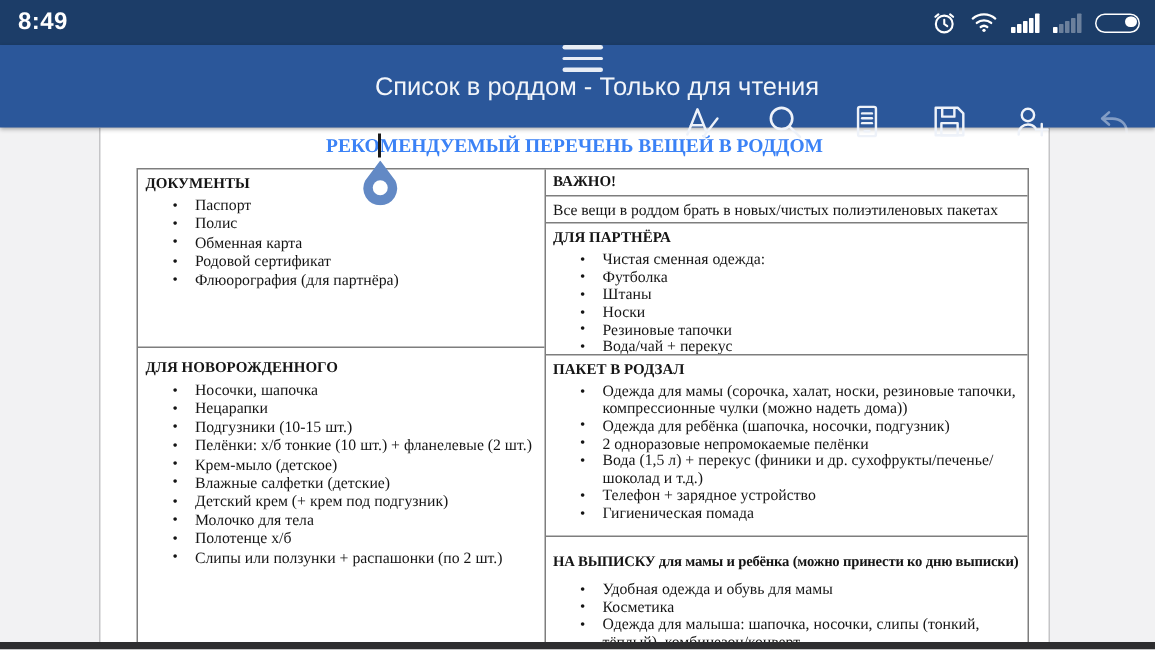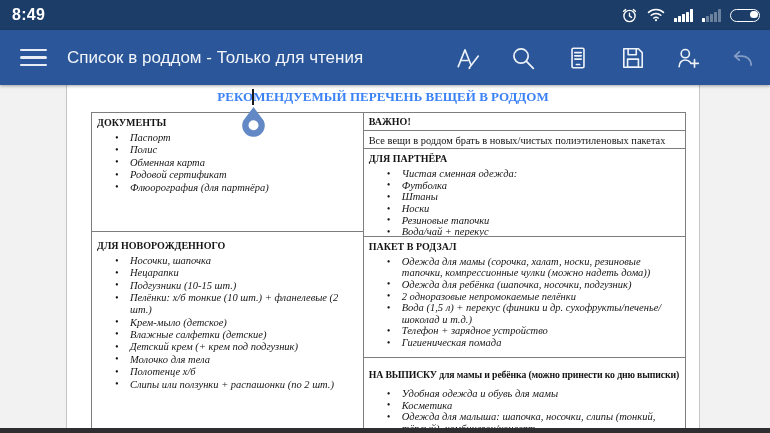--- a/index.html
+++ b/index.html
@@ -13,42 +13,42 @@
   .sb-right { margin-left:auto; display:flex; align-items:center; gap:9px; }
   .sb-icon { display:inline-flex; align-items:flex-end; }
   .bars { display:flex; align-items:flex-end; gap:1.5px; height:13px; }
   .bars i { display:block; width:2.6px; background:#fff; border-radius:.5px; }
   .bars.dim i { opacity:.35; }
   .bars.dim i:first-child { opacity:1; }
   .battery { position:relative; width:30px; height:13px; border:1.5px solid #fff; border-radius:7px; }
   .battery b { position:absolute; right:1.5px; top:1.5px; width:8px; height:7px; background:#fff; border-radius:3.5px; }
 
   
-  .toolbar { height:55px; background:#2b579a; color:#fff; display:flex; align-items:center; padding:0 14px 0 20px; box-shadow:0 1px 3px rgba(0,0,0,.35); position:relative; z-index:3; }
+  .toolbar { height:55px; background:#2b579a; color:#fff; display:flex; align-items:center; padding:0 14px 0 20px; box-shadow:0 1px 3px rgba(0,0,0,.35); position:relative; z-index:3;flex-direction:column; }
   .hamburger { width:27px; display:flex; flex-direction:column; gap:5px; cursor:pointer; }
   .hamburger i { height:2.6px; background:#e8edf5; border-radius:2px; display:block; }
   .tb-title { font-size:17px; font-weight:400; margin-left:20px; white-space:nowrap; color:#f2f5fa; }
   .tb-icons { margin-left:auto; display:flex; align-items:center; gap:29px; }
   .tb-icons svg { display:block; }
   .icon-dim { opacity:.45; }
 
   
   .content { position:relative; height:343px; background:#f2f2f3; overflow:hidden; }
   .page { position:absolute; left:66px; top:0; width:634px; height:100%; background:#fff; border-left:1px solid #c5c5c7; border-right:1px solid #c5c5c7; }
   .doc-title { margin-top:4px; text-align:center; font-family:"Liberation Serif", serif; font-weight:bold; font-size:13px; color:#3b82f6; }
 
   .doc-table { position:absolute; left:24px; top:27px; width:595px; height:340px; display:flex; border:1px solid #7e7e7e; font-family:"Liberation Serif", serif; color:#151515; background:#fff; }
   .col-left  { width:285px; border-right:1px solid #7e7e7e; display:flex; flex-direction:column; }
   .col-right { flex:1; display:flex; flex-direction:column; }
   .cell { padding:4px 6px 2px 5px; overflow:hidden; }
   .b-bot { border-bottom:1px solid #7e7e7e; }
   .hdr { font-weight:bold; font-size:10px; line-height:12px; }
   .hdr-long { font-weight:bold; font-size:9.8px; line-height:12px; letter-spacing:-.15px; white-space:nowrap; }
   .note { font-size:10.4px; line-height:12px; padding-top:1px; }
-  ul.blist { list-style:none; margin-top:3px;font-style:italic; }
+  ul.blist { list-style:none; margin-top:3px; }
   ul.blist li { position:relative; padding-left:33px; font-size:10.5px; line-height:11.3px; margin-bottom:.4px; }
   ul.blist li::before { content:"•"; position:absolute; left:18px; top:-0.5px; font-size:10px; }
   .col-left ul.blist li { line-height:12px; }
   .cell-docs { height:119px; }
   .cell-vazhno { height:18px; padding-top:3px; }
   .cell-note { height:18px; padding-top:3px; }
   .cell-partner { height:88px; }
   .cell-rodzal { height:121px; }
   .cell-grow { flex:1; }
   .cell-vypiska { padding-top:11px; }

